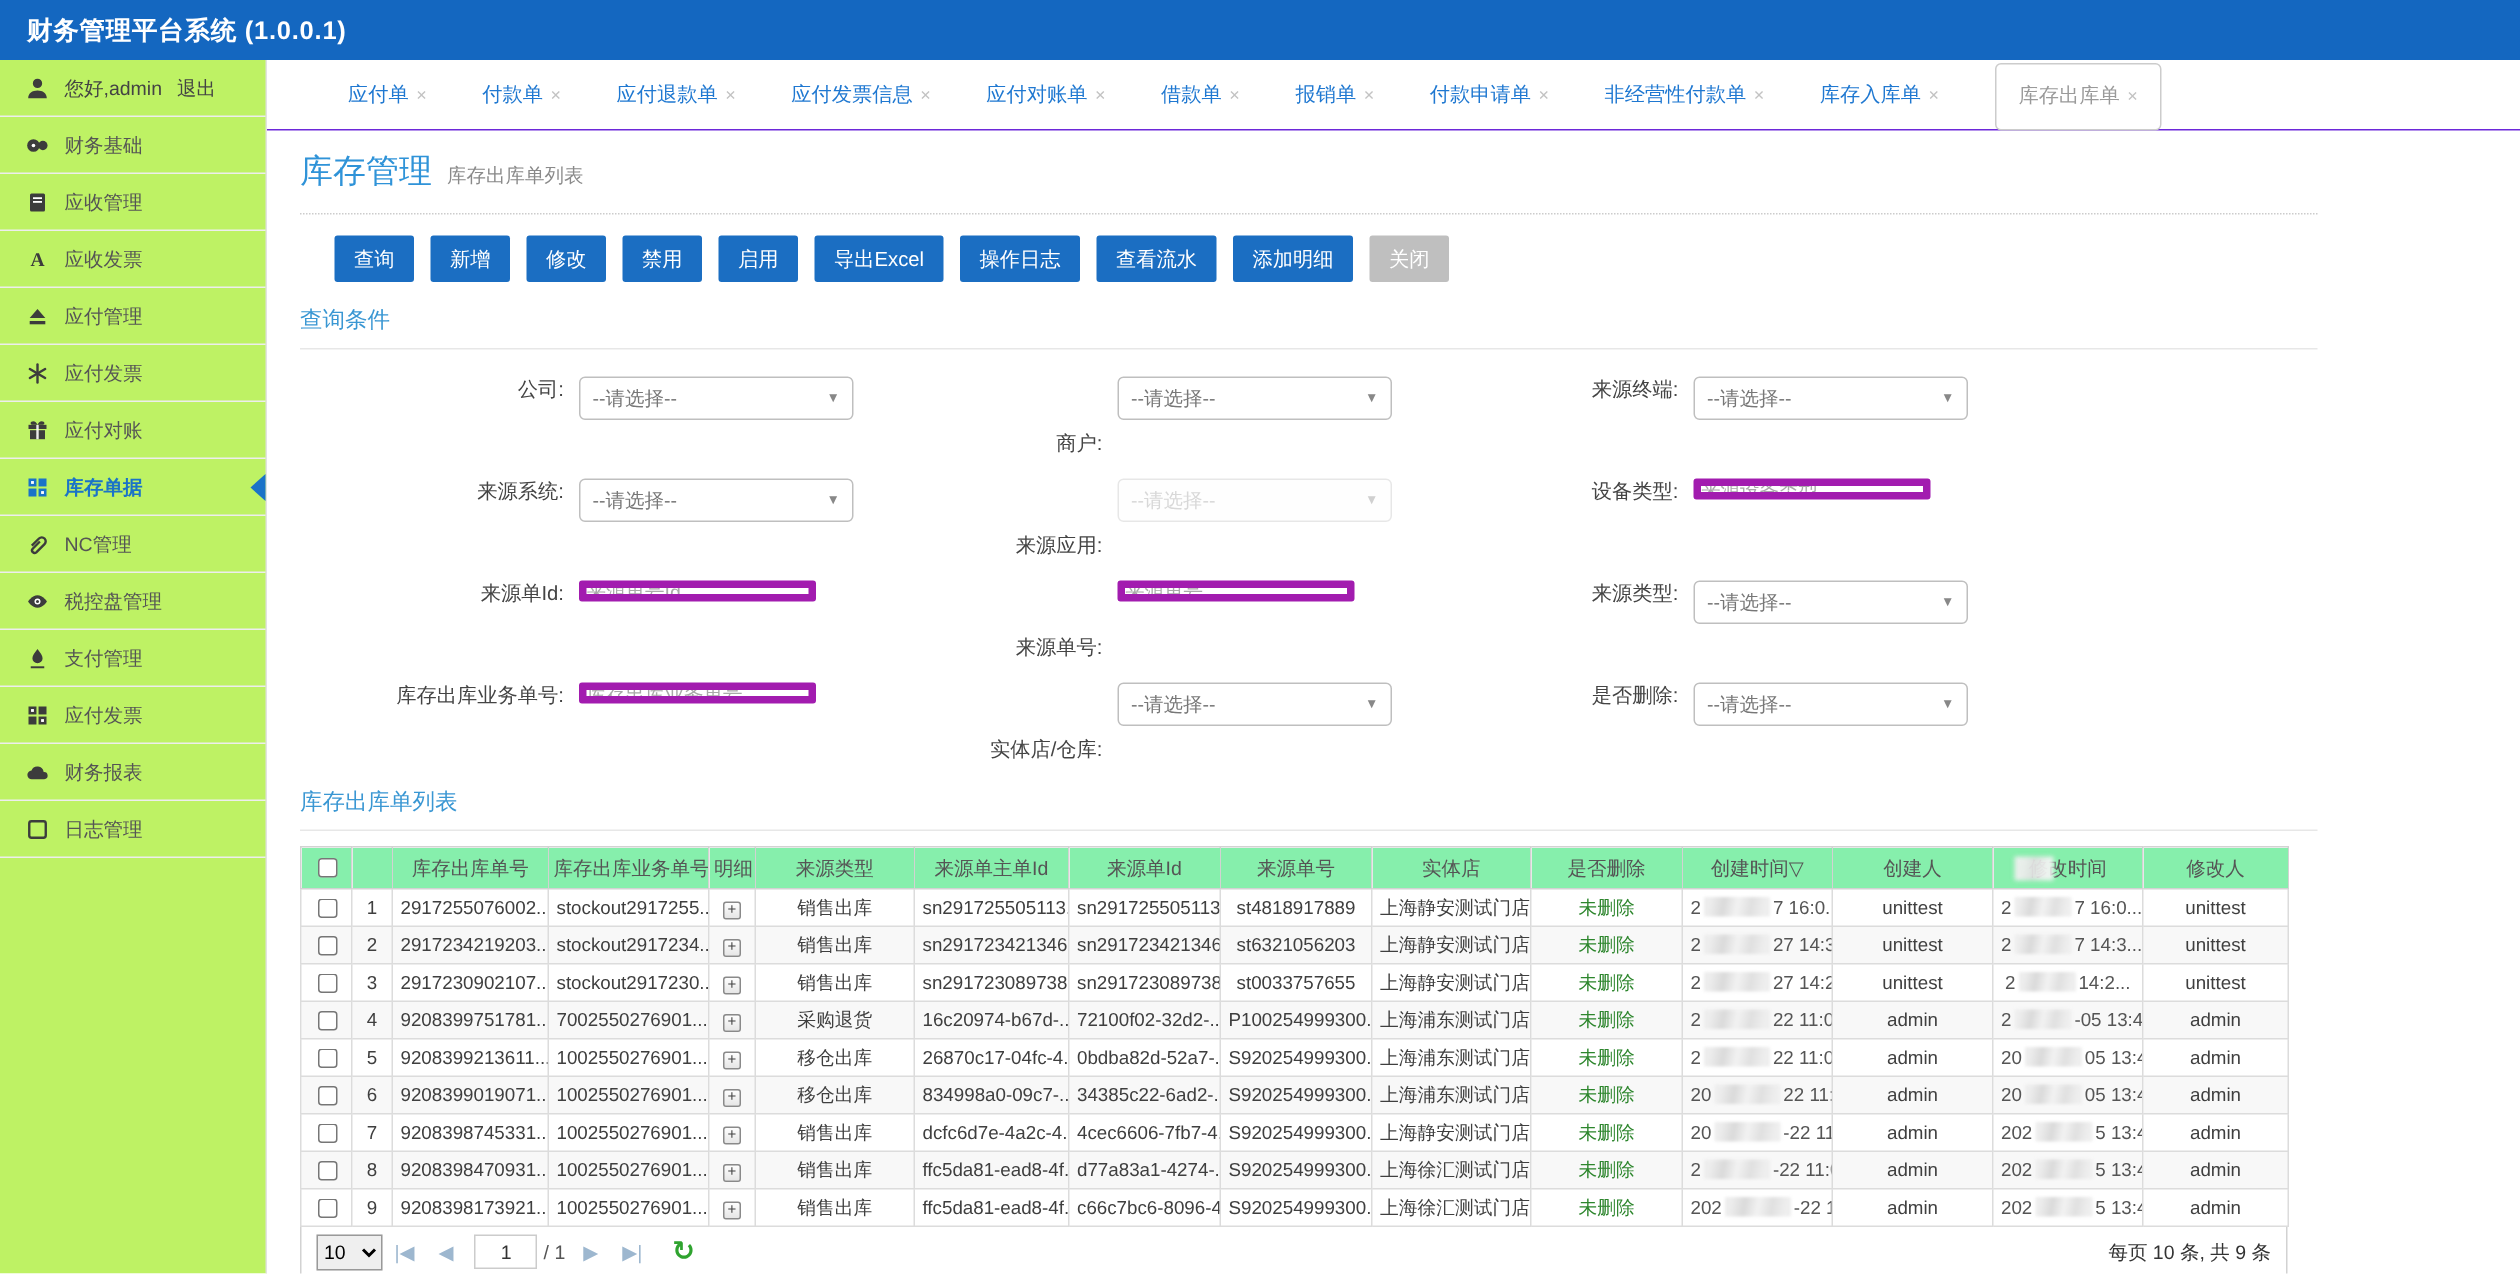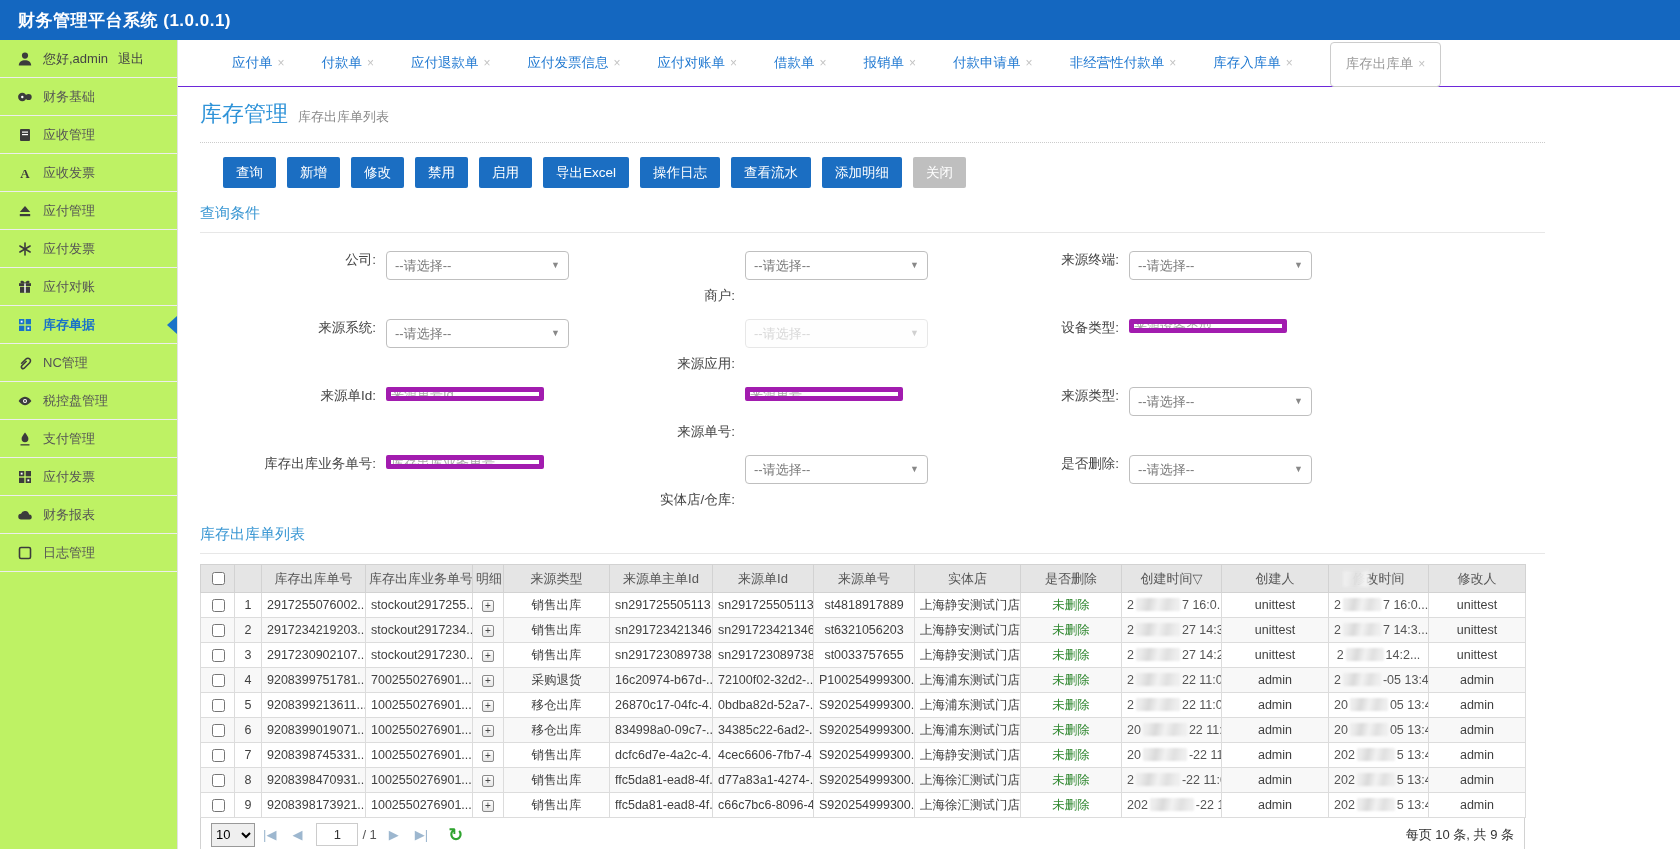--- a/index.html
+++ b/index.html
@@ -90,21 +90,21 @@
   .inp {
     width:158px; height:14px; border:5px solid #a21caf; border-radius:2px;
     padding:0 0; font-size:13px; color:#555; font-family:inherit;
   }
   .inp::placeholder { color:#a9a9a9; opacity:1; }
   .inp.wide { width:195px; color:#8e8e8e; }
   
   .grid-wrap { margin-top:10px; }
   table.grid { border-collapse:collapse; width:1325px; table-layout:fixed; }
   .grid th {
-    background:#e5e5e5; border:1px solid #d2d2d2; height:28px;
+    background:#86efac; border:1px solid #d2d2d2; height:28px;
     font-weight:normal; color:#555; font-size:13px; position:relative;
     white-space:nowrap; overflow:hidden; padding:0 3px;margin-top:40px;
   }
   .grid td {
     border:1px solid #dcdcdc; height:25px; padding:0 5px; font-size:12.5px;
     color:#3f3f3f; white-space:nowrap; overflow:hidden; text-align:center;
   }
   .grid td.l { text-align:left; }
   .grid tbody tr:nth-child(even) td { background:#f8f8f8; }
   .grid td.green { color:#2d862d; }

